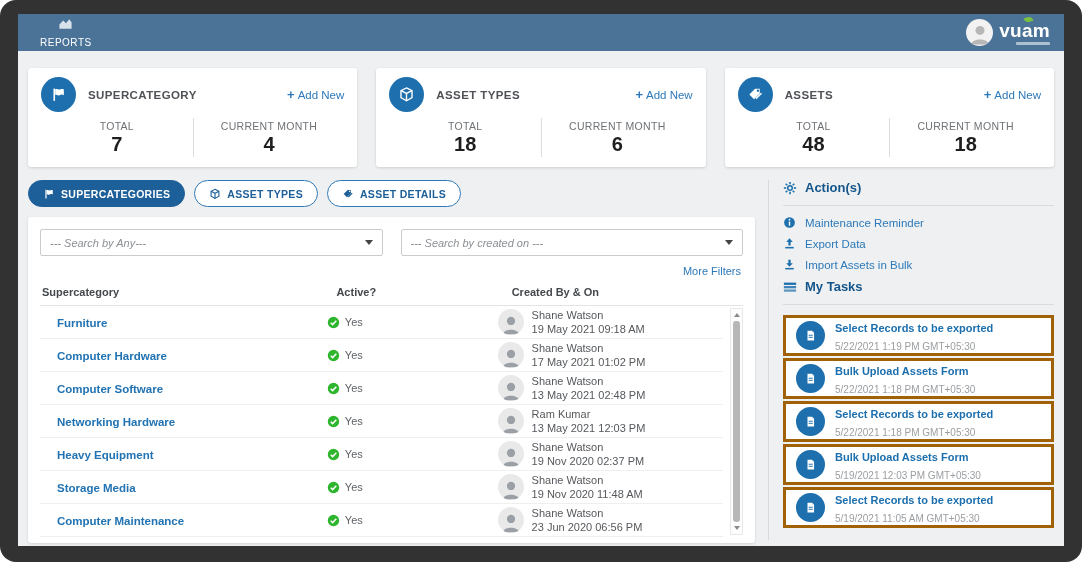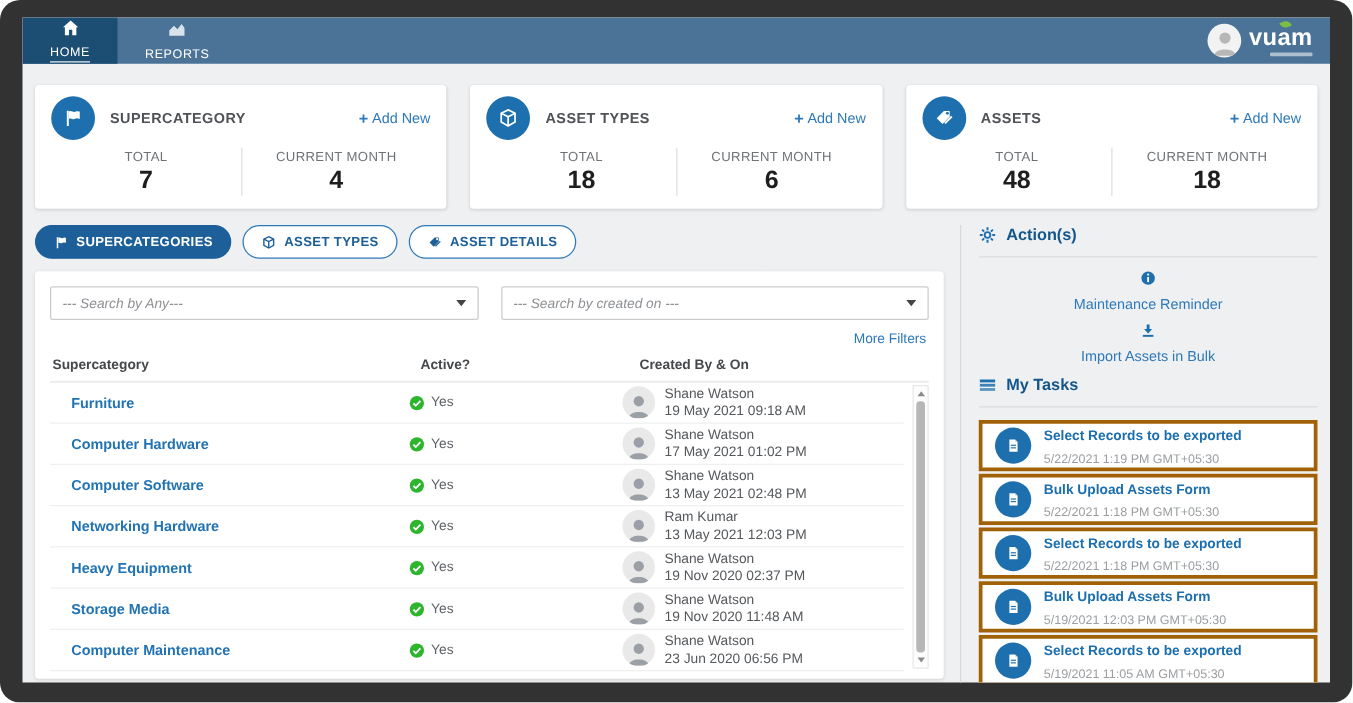--- a/index.html
+++ b/index.html
@@ -85,45 +85,37 @@
   .sb-arrow-up, .sb-arrow-down { position:absolute; left:3px; width:0; height:0;
       border-left:3px solid transparent; border-right:3px solid transparent; }
   .sb-arrow-up { top:4px; border-bottom:4px solid #8a8a8a; }
   .sb-arrow-down { bottom:4px; border-top:4px solid #8a8a8a; }
   .sb-thumb { position:absolute; top:12px; bottom:12px; left:2px; width:7px; background:#b7b7b7; border-radius:3px; }
 
   
   .section-head { display:flex; align-items:center; gap:8px; color:#14568c; font-size:13px; font-weight:bold; }
   .hr { border-top:1px solid #d9dbdd; margin:10px 0; }
   .action-link { display:flex; align-items:center; gap:9px; color:#2e79b9; font-size:11.5px;
-                 margin:8px 0; cursor:pointer;flex-direction:column; }
+                 margin:8px 0; cursor:pointer; }
   .tasks-head { margin-top:0; }
   .task-list { margin-top:0; }
   .task-card { background:#ffffff; border:3px solid #a16207; display:flex; align-items:center; gap:10px;
                padding:5px 10px; margin-bottom:2px; height:41px; cursor:pointer; }
   .task-icon { width:29px; height:29px; border-radius:50%; background:#1d6fad; display:flex;
                align-items:center; justify-content:center; flex:0 0 auto; }
   .task-title { font-size:11px; font-weight:bold; color:#1c6fae; line-height:1.3; }
   .task-time { font-size:10px; color:#9b9ea1; }
 </style>
 </head>
 <body>
 
 <div class="frame">
   <div class="app">
 
     <nav class="navbar">
-      <div class="nav-tab active">
-        <span>
-          <svg width="15" height="15" viewBox="0 0 16 16">
-              <path d="M8 1.5 14.5 7.3 12.9 7.3 12.9 14 9.4 14 9.4 9.4 6.6 9.4 6.6 14 3.1 14 3.1 7.3 1.5 7.3 Z" fill="#fff"></path>
-            </svg>
-        </span>
-        <span class="tab-label">HOME</span>
-      </div>
       <div class="nav-tab">
         <span>
           <svg width="15" height="15" viewBox="0 0 16 16">
               <path d="M1.5 13.5 V9 L5.5 4.8 8.5 7.8 12 3.4 14.5 6.8 V13.5 Z" fill="#d7e2ea"></path>
             </svg>
         </span>
         <span class="tab-label">REPORTS</span>
       </div>
       <div class="nav-right">
         <div class="nav-avatar">
@@ -478,20 +470,27 @@
           <div class="action-link">
             <svg width="13" height="13" viewBox="0 0 16 16">
                 <circle cx="8" cy="8" r="6.6" fill="#1d6fad"></circle>
                 <rect x="7.1" y="6.9" width="1.8" height="5" fill="#fff"></rect>
                 <circle cx="8" cy="4.5" r="1.1" fill="#fff"></circle>
               </svg>
             <span>Maintenance Reminder</span>
           </div>
           <div class="action-link">
             <svg width="13" height="13" viewBox="0 0 16 16">
+                <path d="M8 1.6 12 6 9.4 6 9.4 10.4 6.6 10.4 6.6 6 4 6 Z" fill="#1d6fad"></path>
+                <rect x="2.8" y="12.2" width="10.4" height="1.9" fill="#1d6fad"></rect>
+              </svg>
+            <span>Export Data</span>
+          </div>
+          <div class="action-link">
+            <svg width="13" height="13" viewBox="0 0 16 16">
                 <path d="M8 10.8 4 6.4 6.6 6.4 6.6 2 9.4 2 9.4 6.4 12 6.4 Z" fill="#1d6fad"></path>
                 <rect x="2.8" y="12.2" width="10.4" height="1.9" fill="#1d6fad"></rect>
               </svg>
             <span>Import Assets in Bulk</span>
           </div>
 
           <div class="section-head tasks-head">
             <svg width="14" height="14" viewBox="0 0 16 16">
                 <g fill="#1d6fad">
                   <rect x="1" y="3" width="14" height="2.6"></rect>

